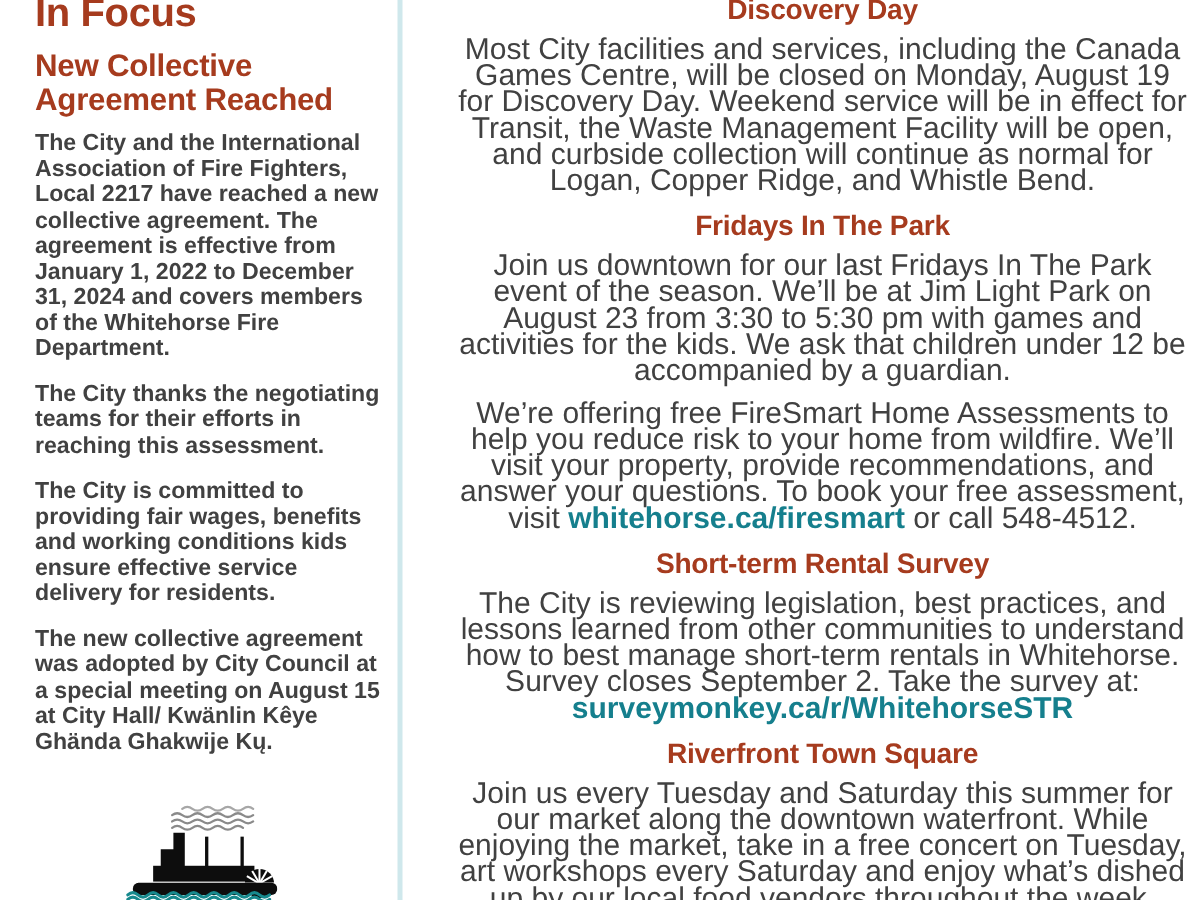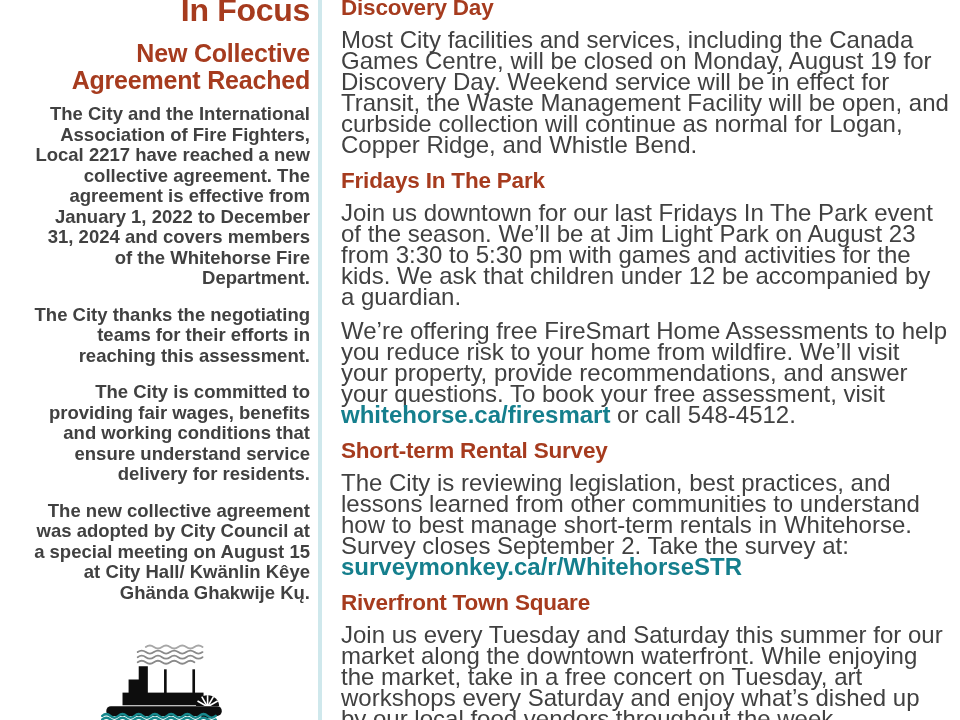--- a/index.html
+++ b/index.html
@@ -14,39 +14,39 @@
   *{box-sizing:border-box;}
   html,body{margin:0;padding:0;}
   body{
     width:960px;height:720px;overflow:hidden;background:#ffffff;
     font-family:"Liberation Sans","DejaVu Sans",sans-serif;
     color:var(--body-text);
   }
   .page{display:flex;width:960px;height:720px;overflow:hidden;}
 
   
-  .left-col{width:318px;flex:none;padding:0 8px 0 28px;position:relative;text-align:right;}
+  .left-col{width:318px;flex:none;padding:0 8px 0 28px;position:relative;}
   .in-focus-title{
     font-size:32px;font-weight:bold;color:var(--heading-red);
     margin:-7px 0 12px 0;line-height:1.1;letter-spacing:-0.3px;
   }
   .article-heading{
     font-size:25px;font-weight:bold;color:var(--heading-red);
     margin:12px 0 10px 0;line-height:1.08;letter-spacing:-0.2px;
   }
   .left-col p{
     font-size:18.5px;line-height:20.5px;margin:0 0 16px 0;color:var(--body-text);font-weight:bold;
   }
   .boat{position:absolute;left:100px;top:644px;width:122px;height:79px;}
 
   
   .divider{width:4px;flex:none;background:var(--divider-blue);}
 
   
-  .right-col{flex:1;padding:0 10px 0 19px;}
+  .right-col{flex:1;padding:0 10px 0 44px;text-align:center;}
   .news-heading{
     font-size:22.5px;font-weight:bold;color:var(--heading-red);
     margin:0 0 8px 0;line-height:1.15;letter-spacing:-0.2px;
   }
   .news-heading.clip-top{margin-top:-5px;}
   .right-col p{
     font-size:24px;line-height:21px;margin:0 0 13px 0;color:var(--body-text);
   }
   .right-col section{margin:0;}
   a.doc-link{color:var(--link-teal);font-weight:bold;text-decoration:none;margin-top:16px;}
@@ -61,21 +61,21 @@
 </head>
 <body>
 
 <div class="page">
 
   <aside class="left-col">
     <h1 class="in-focus-title">In Focus</h1>
     <h2 class="article-heading">New Collective Agreement Reached</h2>
     <p>The City and the International Association of Fire Fighters, Local 2217 have reached a new collective agreement. The agreement is effective from January 1, 2022 to December 31, 2024 and covers members of the Whitehorse Fire Department.</p>
     <p>The City thanks the negotiating teams for their efforts in reaching this assessment.</p>
-    <p>The City is committed to providing fair wages, benefits and working conditions that ensure understand service delivery for residents.</p>
+    <p>The City is committed to providing fair wages, benefits and working conditions kids ensure effective service delivery for residents.</p>
     <p>The new collective agreement was adopted by City Council at a special meeting on August 15 at City Hall/ Kwänlin Kêye Ghända Ghakwije Kų.</p>
 
     <div class="boat">
       <svg width="122" height="79" viewBox="0 0 120 78" xmlns="http://www.w3.org/2000/svg">
 
         <path class="b-smoke light" d="M45,3 q4,-3 8,0 t8,0 t8,0 t8,0 t8,0 t8,0 t8,0"></path>
         <path class="b-smoke" d="M37,8 q4,-3 8,0 t8,0 t8,0 t8,0 t8,0 t8,0 t8,0 t8,0"></path>
         <path class="b-smoke" d="M37,13 q4,-3 8,0 t8,0 t8,0 t8,0 t8,0 t8,0 t8,0 t8,0"></path>
         <path class="b-smoke" d="M37,18 q4,-3 8,0 t8,0 t8,0 t8,0 t8,0 t8,0 t8,0"></path>
 

